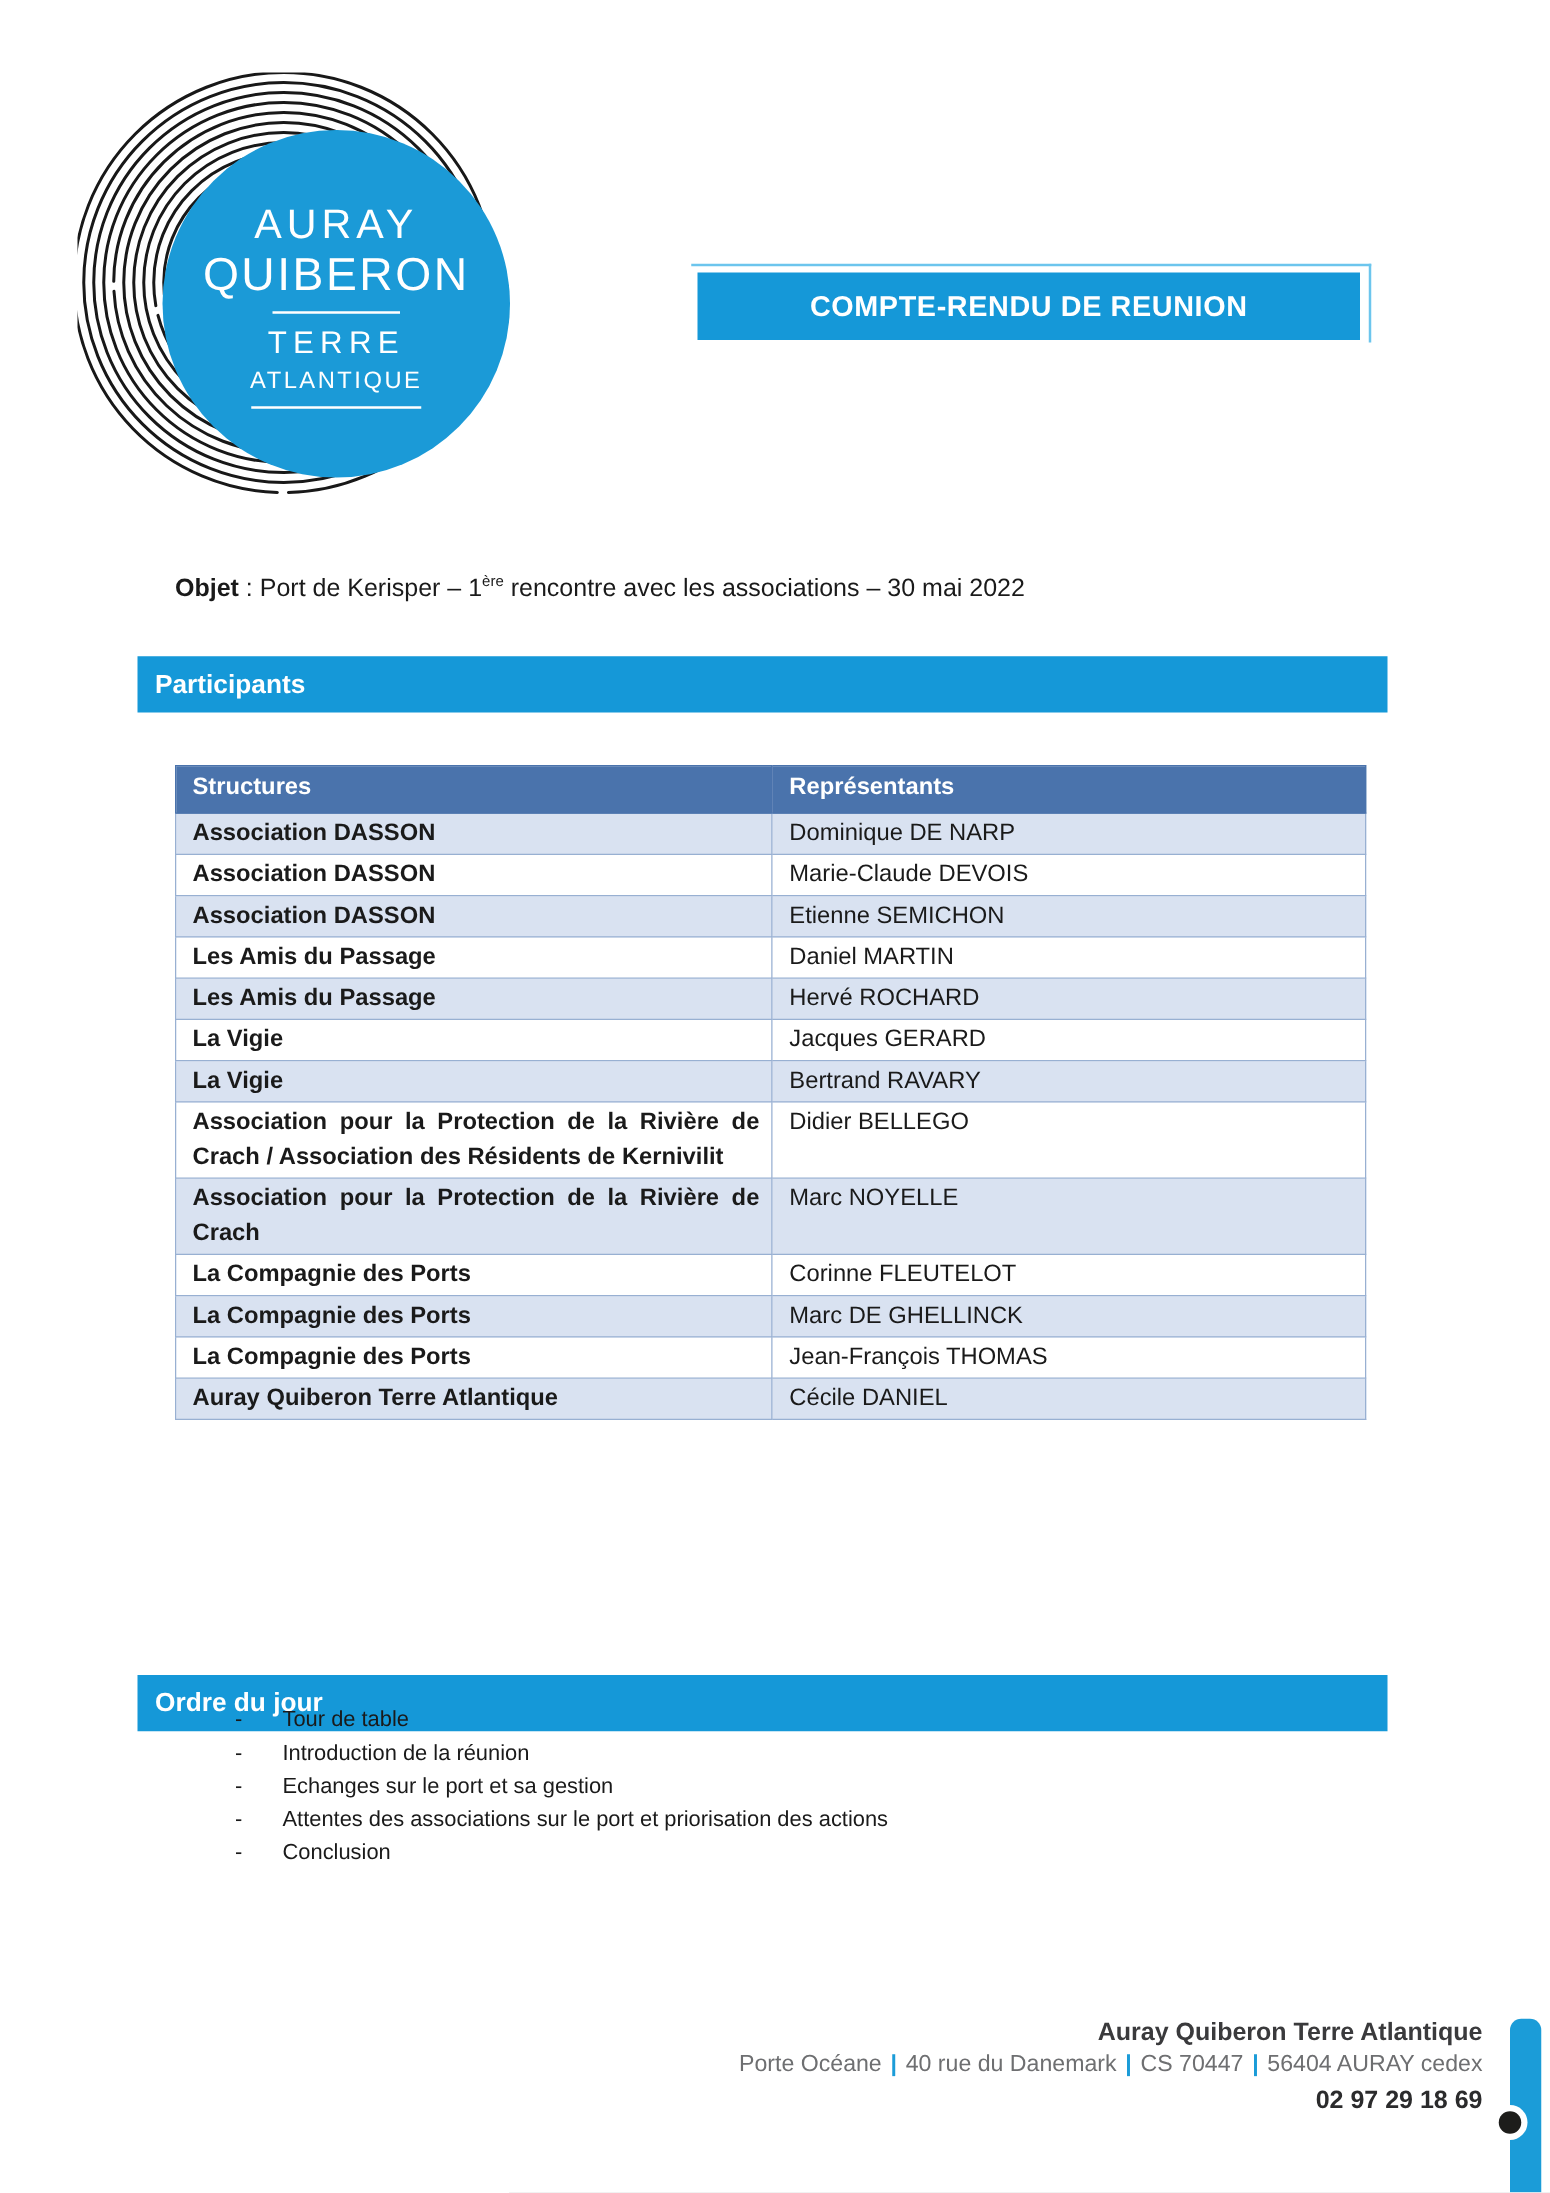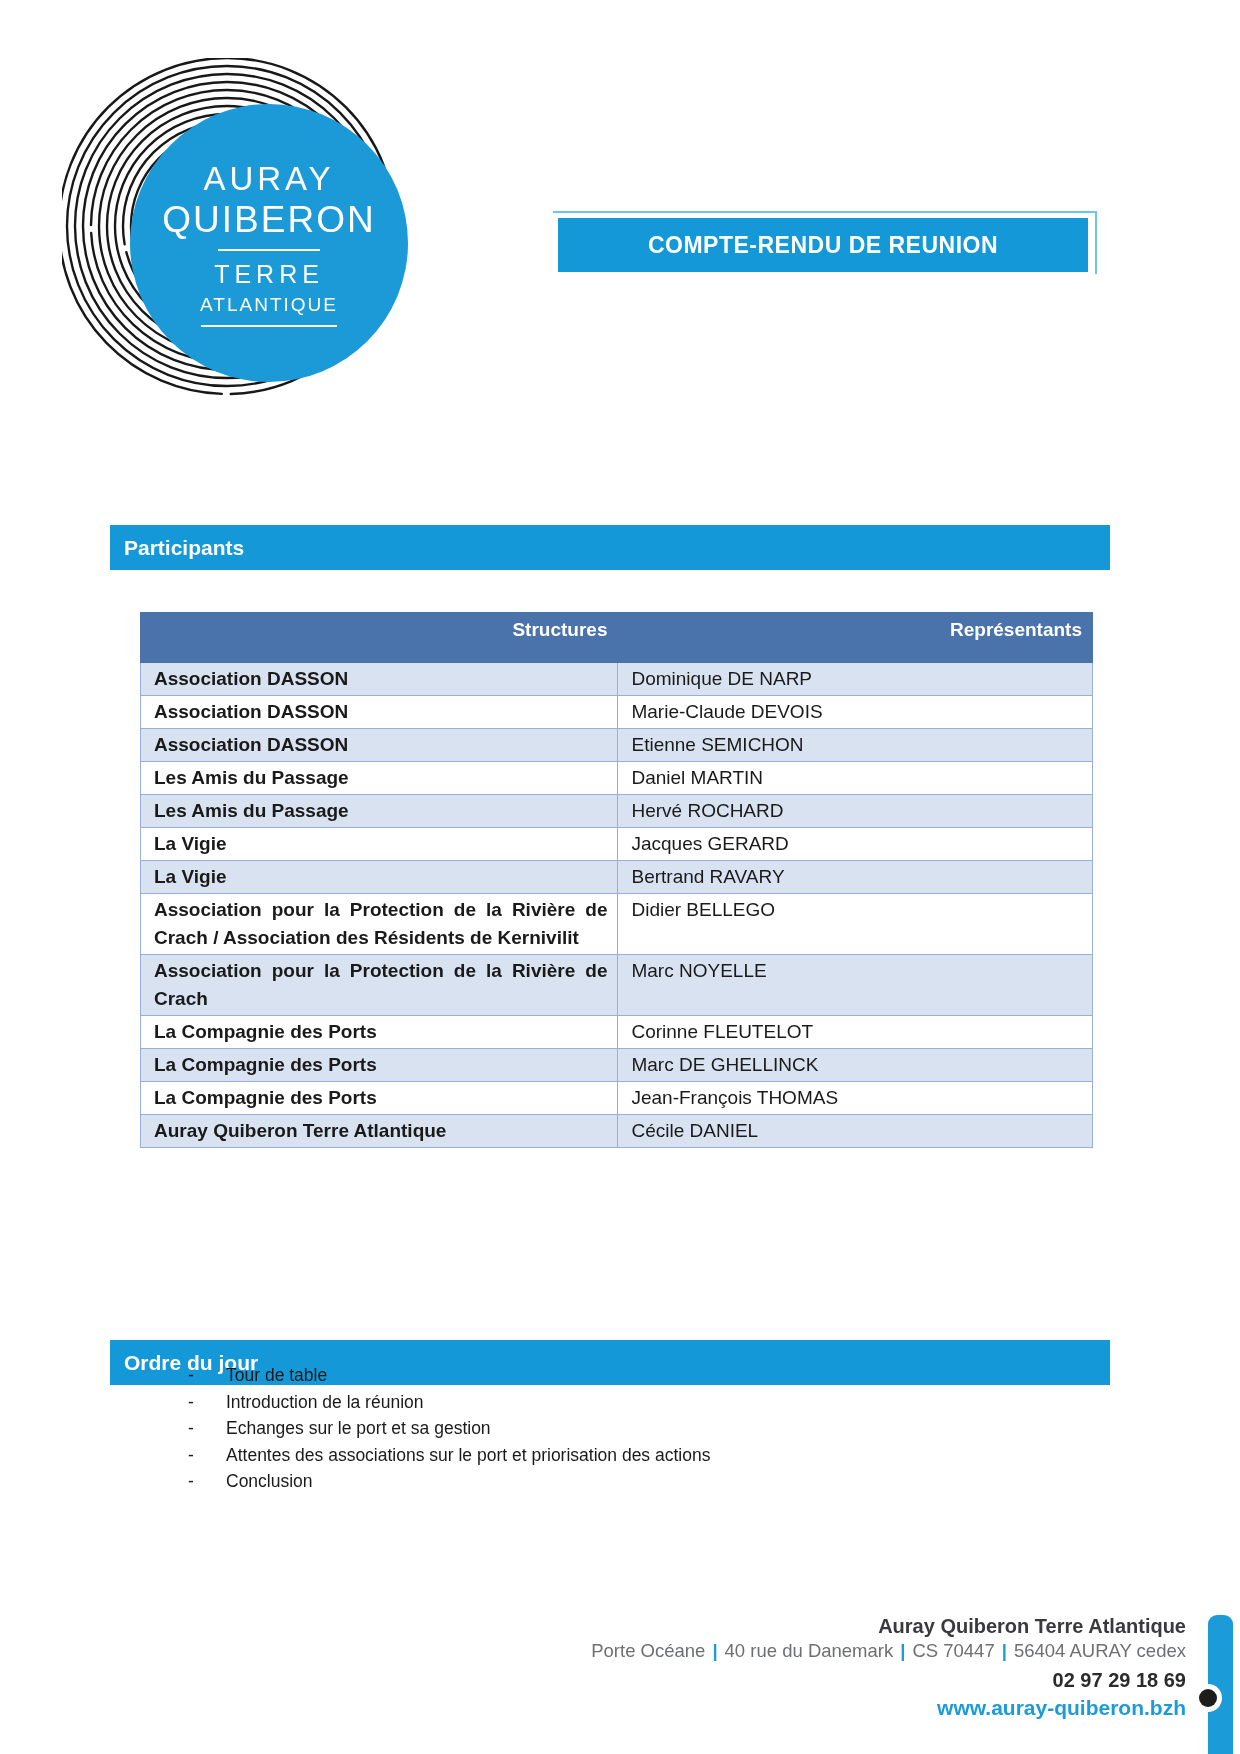--- a/index.html
+++ b/index.html
@@ -56,22 +56,22 @@
   .bar-participants{top:525px;}
   .bar-ordre{top:1340px;}
 
   
   .participants-table{
     position:absolute;left:140px;top:612px;width:953px;
     border-collapse:collapse;font-size:19px;color:#1a1a1a;
     border:1px solid #8FA9CB;
   }
   .participants-table th{
-    background:#4A73AC;color:#ffffff;text-align:right;font-weight:bold;
-    padding:3px 10px 19px 13px;line-height:27px;border:1px solid #4A73AC;
+    background:#4A73AC;color:#ffffff;text-align:left;font-weight:bold;
+    padding:3px 10px 7px 13px;line-height:27px;border:1px solid #4A73AC;
   }
   .participants-table th + th{border-left:1px solid #7E9CC6;}
   .participants-table td{
     border:1px solid #98B0D2;vertical-align:top;
     padding:2px 10px 2px 13px;line-height:28px;
   }
   .participants-table tbody tr:nth-child(odd) td{background:#D9E2F1;}
   .participants-table tbody tr:nth-child(even) td{background:#ffffff;}
   .col-structure{width:478px;font-weight:bold;text-align:justify;box-sizing:border-box;}
   .col-representant{width:475px;box-sizing:border-box;}
@@ -133,20 +133,23 @@
       <div class="logo-line3">TERRE</div>
       <div class="logo-line4">ATLANTIQUE</div>
       <div class="logo-rule2"></div>
     </div>
   </div>
 
   <div class="banner">
     <span>COMPTE-RENDU DE REUNION</span>
   </div>
 
+  <div class="objet">
+    <b>Objet</b><span> : </span><span>Port de Kerisper – 1</span><sup>ère</sup><span> rencontre avec les associations – 30 mai 2022</span>
+  </div>
 
   <div class="section-bar bar-participants">
     <span>Participants</span>
   </div>
 
   <table class="participants-table">
     <thead>
       <tr>
         <th class="col-structure">Structures</th>
         <th class="col-representant">Représentants</th>
@@ -234,21 +237,20 @@
       <span>Conclusion</span>
     </div>
   </div>
 
   <div class="footer">
     <div class="footer-org">Auray Quiberon Terre Atlantique</div>
     <div class="footer-address">
       <span>Porte Océane</span><span class="footer-sep">|</span><span>40 rue du Danemark</span><span class="footer-sep">|</span><span>CS 70447</span><span class="footer-sep">|</span><span>56404 AURAY cedex</span>
     </div>
     <div class="footer-phone">02 97 29 18 69</div>
-    <div class="footer-site">www.auray-quiberon.bzh</div>
   </div>
 
   <div class="footer-bar">
     <div class="footer-bar-notch"></div>
     <div class="footer-bar-dot"></div>
   </div>
 
 </div>
 
 </body></html>

